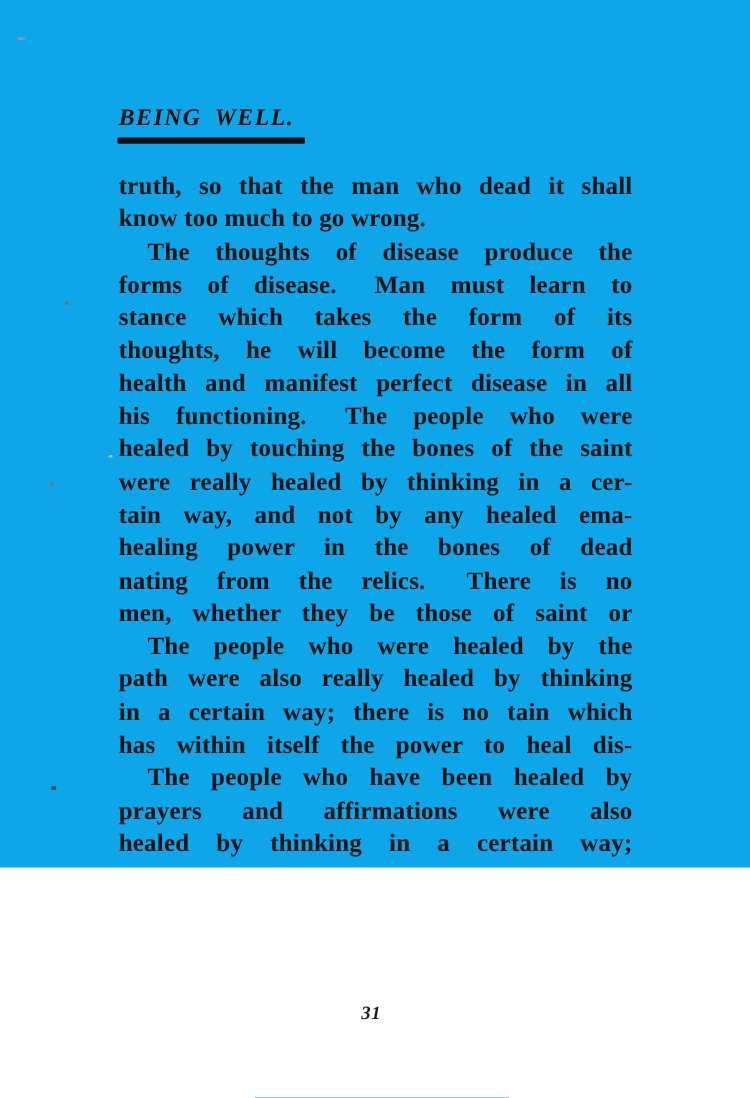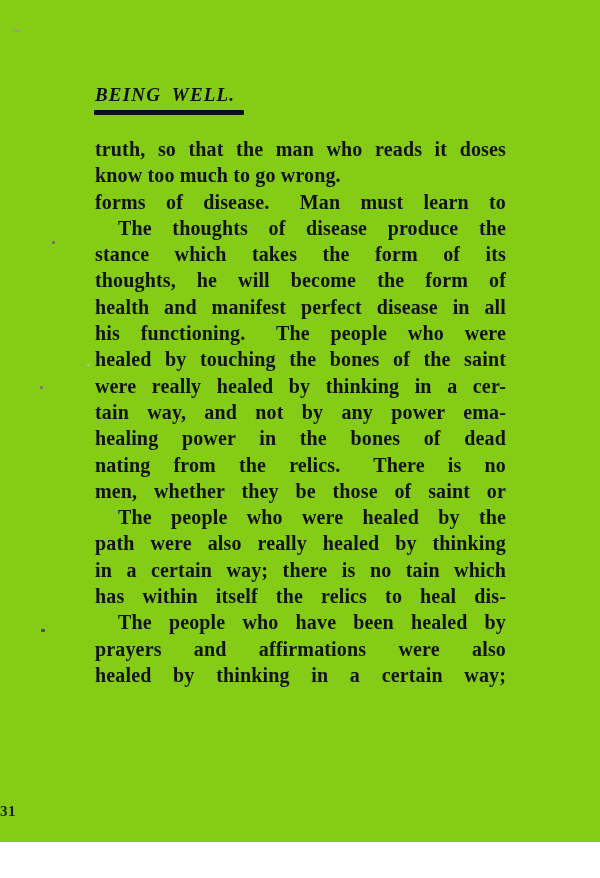--- a/index.html
+++ b/index.html
@@ -5,22 +5,22 @@
   html, body { margin: 0; padding: 0; }
   body {
     width: 600px; height: 878px;
     background: #ffffff;
     font-family: "Liberation Serif", "DejaVu Serif", serif;
     color: #151515;
     overflow: hidden;
   }
   .page {
     position: relative;
-    width: 600px; height: 842px;
-    background: #84cc16;
+    width: 600px; height: 694px;
+    background: #0ea5e9;
   }
   .running-header {
     position: absolute;
     left: 95px; top: 84px;
     font-style: italic;
     font-weight: 700;
     font-size: 19px;
     letter-spacing: 1.2px;
     word-spacing: 5px;
     color: #111;
@@ -50,68 +50,70 @@
     overflow: visible;
   }
   .j {
     text-align: justify;
     text-align-last: justify;
   }
   .ind { text-indent: 23px; }
   .page-number {
     position: absolute;
     left: 0; right: 6px; top: 803px;
+    text-align: center;
     font-size: 15px;
     font-weight: 700;
     letter-spacing: 0.5px;
     color: #1c1c1c;
+    font-style: italic;
   }
   .speck { position: absolute; background: #777; border-radius: 1px; }
 </style>
 </head>
 <body>
 
 <div class="page">
 
   <div class="running-header">BEING WELL.</div>
   <div class="header-rule"></div>
 
   <div class="speck" style="left:14px; top:30px; width:6px; height:2px; background:#9a9a9a;"></div>
   <div class="speck" style="left:52px; top:241px; width:3px; height:3px; background:#6f6f6f;"></div>
   <div class="speck" style="left:87px; top:364px; width:3px; height:2px; background:#bdbdbd;"></div>
   <div class="speck" style="left:40px; top:386px; width:3px; height:3px; background:#787878;"></div>
   <div class="speck" style="left:41px; top:629px; width:4px; height:3px; background:#4f4f4f;"></div>
 
   <div class="textblock">
 
     <div class="para">
-      <div class="line j">truth, so that the man who reads it doses</div>
+      <div class="line j">truth, so that the man who dead it shall</div>
       <div class="line">know too much to go wrong.</div>
     </div>
 
     <div class="para">
+      <div class="line j ind">The thoughts of disease produce the</div>
       <div class="line j">forms of disease.  Man must learn to</div>
-      <div class="line j ind">The thoughts of disease produce the</div>
       <div class="line j">stance which takes the form of its</div>
       <div class="line j">thoughts, he will become the form of</div>
       <div class="line j">health and manifest perfect disease in all</div>
       <div class="line j">his functioning.  The people who were</div>
       <div class="line j">healed by touching the bones of the saint</div>
       <div class="line j">were really healed by thinking in a cer-</div>
-      <div class="line j">tain way, and not by any power ema-</div>
+      <div class="line j">tain way, and not by any healed ema-</div>
       <div class="line j">healing power in the bones of dead</div>
       <div class="line j">nating from the relics.  There is no</div>
       <div class="line j">men, whether they be those of saint or</div>
     </div>
 
     <div class="para">
       <div class="line j ind">The people who were healed by the</div>
       <div class="line j">path were also really healed by thinking</div>
       <div class="line j">in a certain way; there is no tain which</div>
-      <div class="line j">has within itself the relics to heal dis-</div>
+      <div class="line j">has within itself the power to heal dis-</div>
     </div>
 
     <div class="para">
       <div class="line j ind">The people who have been healed by</div>
       <div class="line j">prayers and affirmations were also</div>
       <div class="line j">healed by thinking in a certain way;</div>
     </div>
 
   </div>
 

